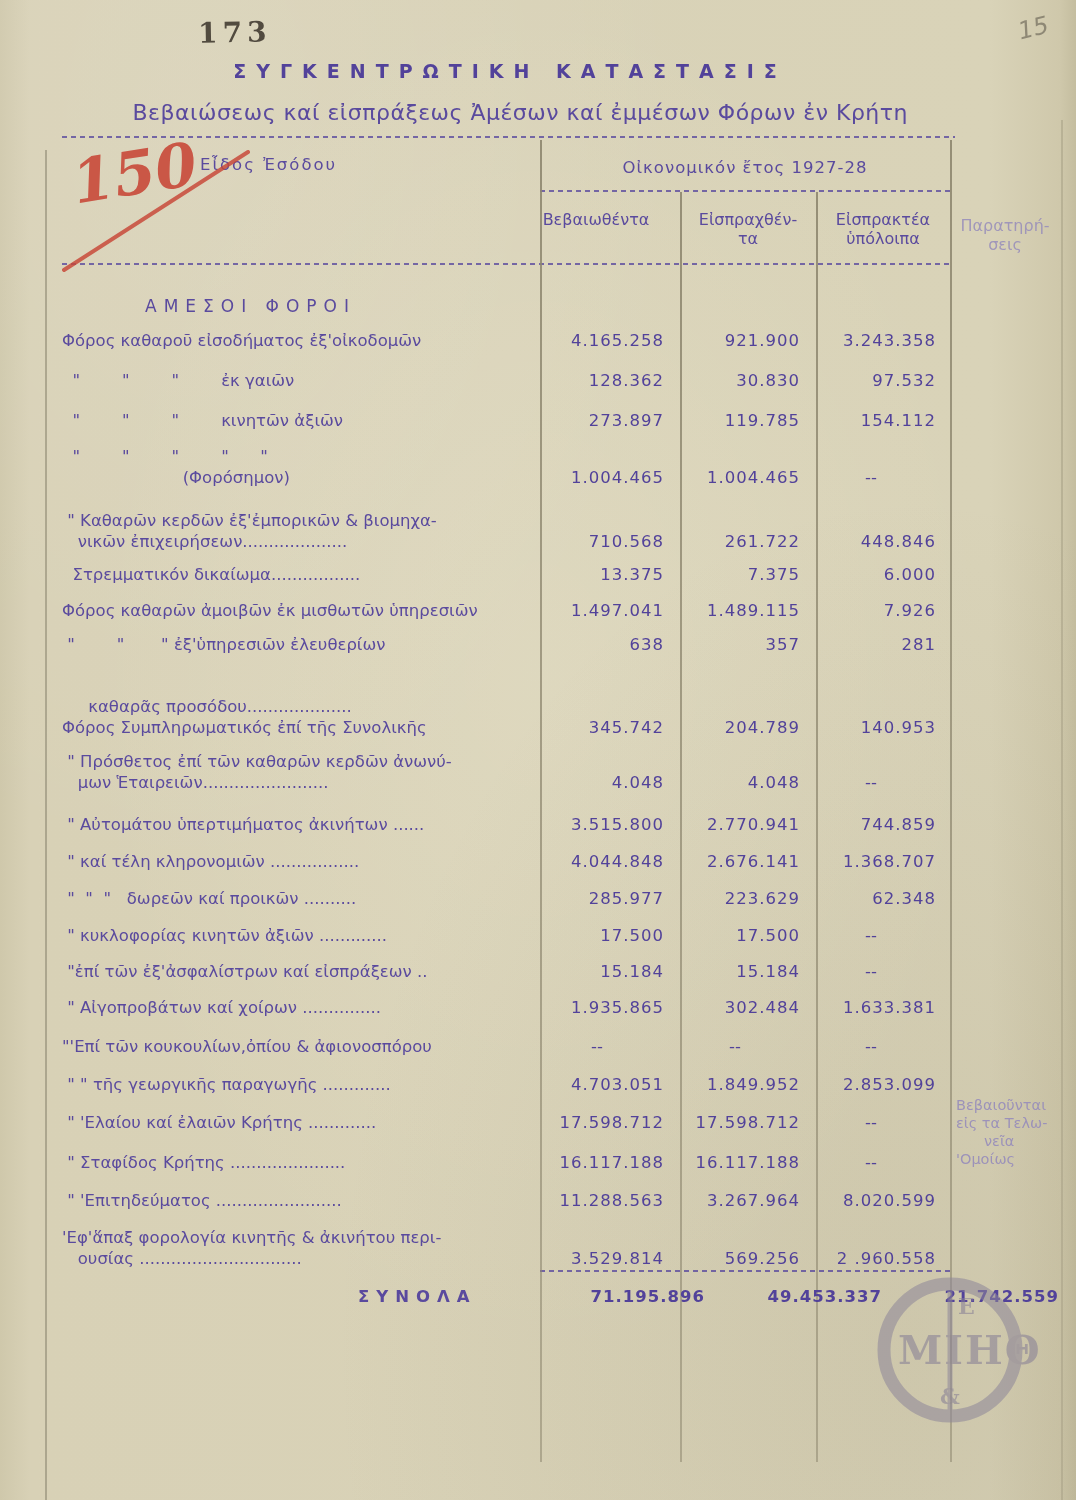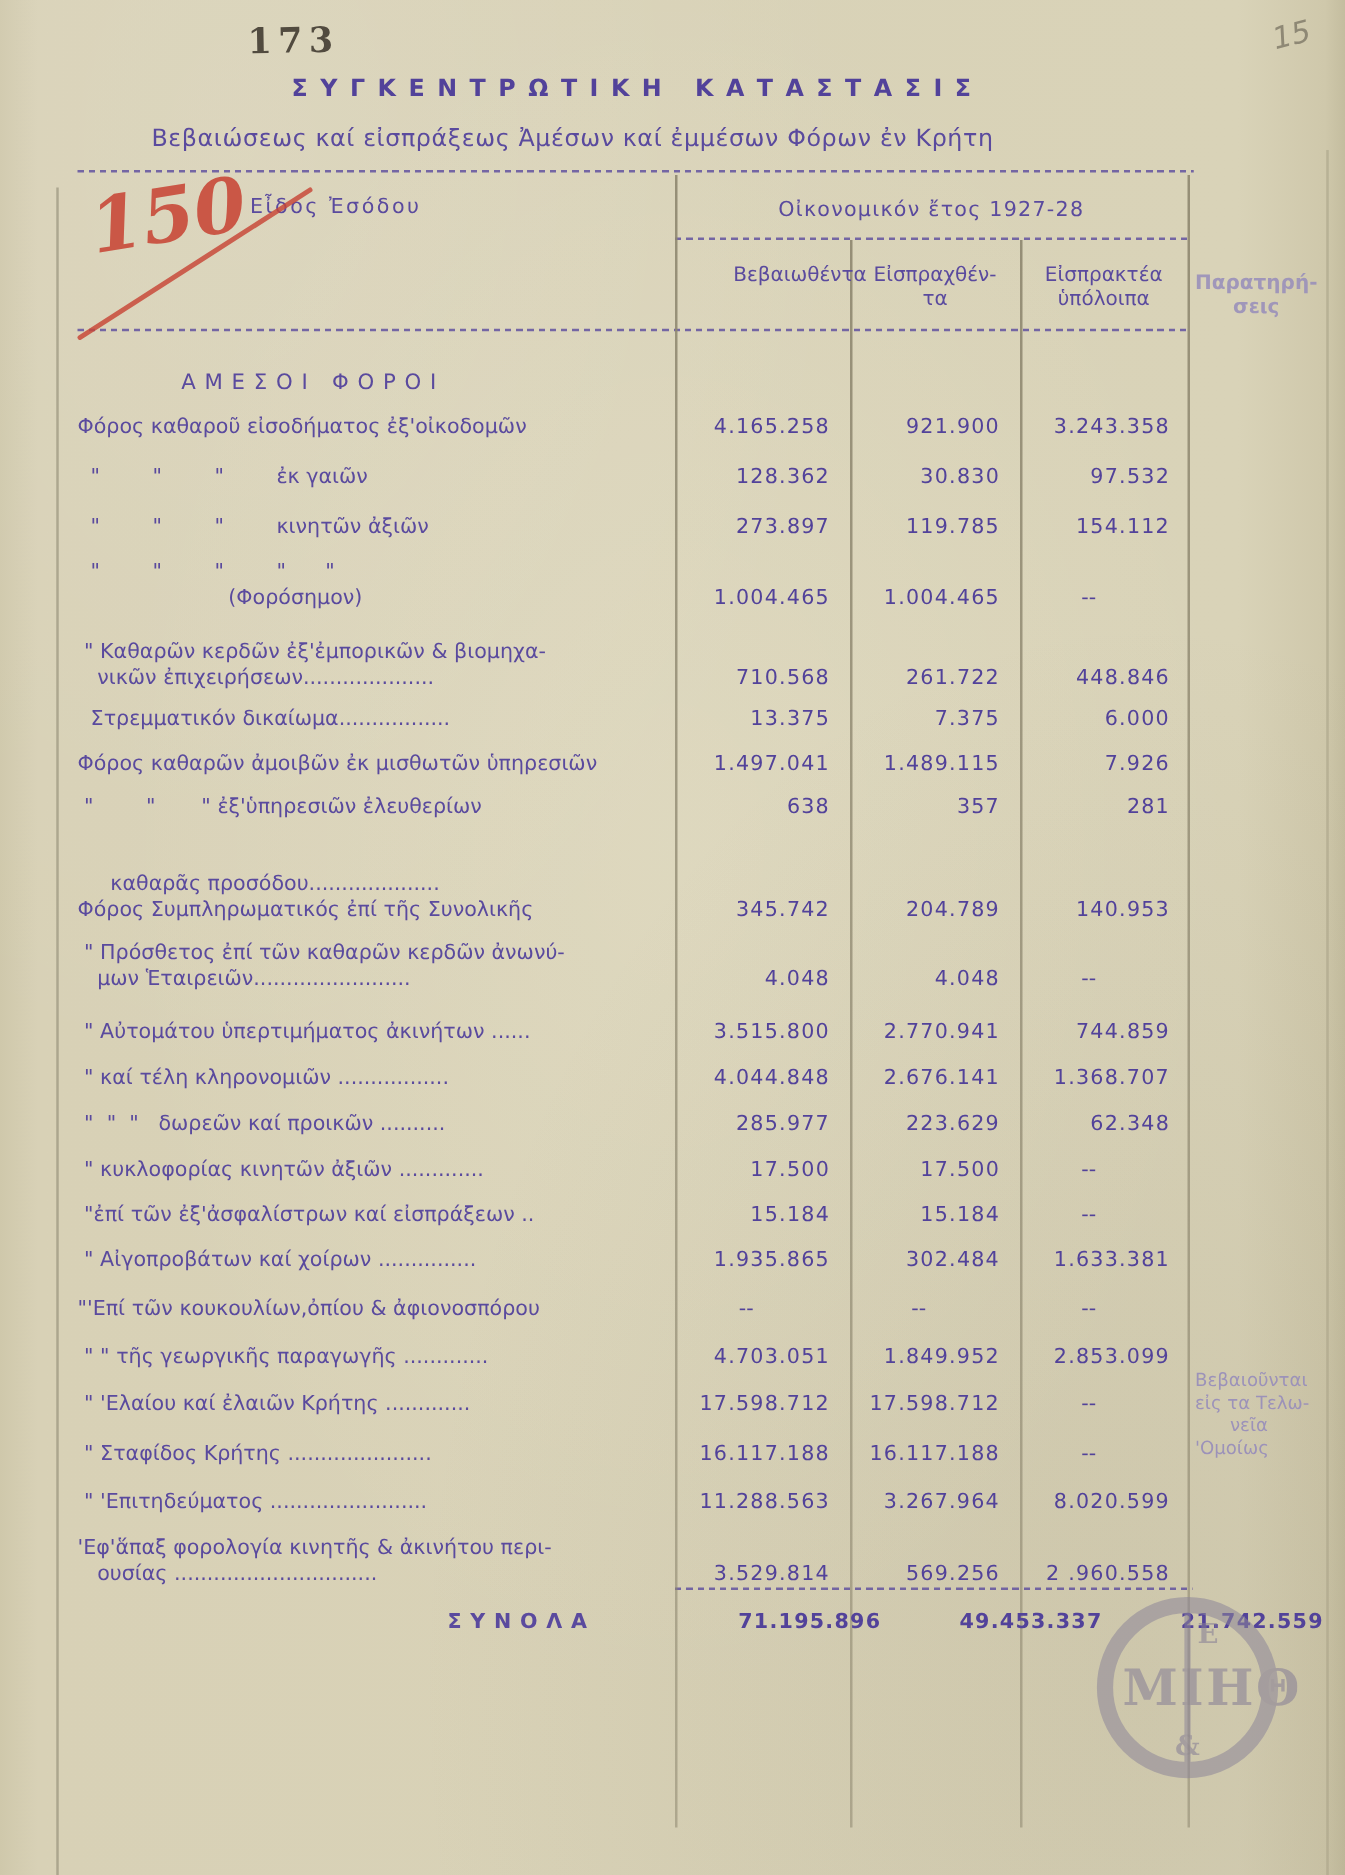--- a/index.html
+++ b/index.html
@@ -26,36 +26,36 @@
   .abs{position:absolute;}
   
   .page-num{left:198px;top:16px;font-size:28px;font-weight:bold;color:var(--black);
     letter-spacing:5px;transform:rotate(-1deg);opacity:.85;font-family:"DejaVu Serif",serif;}
   .pencil-note{left:1018px;top:14px;font-size:24px;color:var(--pencil);
     transform:rotate(-14deg);font-style:italic;opacity:.8;}
   .red-150{left:72px;top:138px;font-size:60px;color:var(--red);font-style:italic;
     transform:rotate(-9deg);opacity:.88;font-family:"DejaVu Serif",serif;font-weight:bold;}
   .title{left:60px;top:60px;width:900px;text-align:center;font-size:19px;font-weight:bold;
     letter-spacing:10px;color:var(--ink-strong);}
-  .subtitle{left:8px;top:100px;width:900px;text-align:center;font-size:19px;
+  .subtitle{left:8px;top:100px;width:900px;text-align:right;font-size:22px;
     letter-spacing:.5px;color:var(--ink);}
   
   .dash{height:2px;background:repeating-linear-gradient(90deg,var(--ink) 0 5px,transparent 5px 9px);opacity:.8;}
   .vline{width:2px;background:linear-gradient(180deg,rgba(142,135,111,.9),rgba(142,135,111,.55));}
   .fold{left:45px;top:150px;width:2px;height:1350px;background:#9a947d;opacity:.7;}
   .edge{left:1061px;top:120px;width:2px;height:1380px;background:#aaa489;opacity:.6;}
   
   .hdr{font-size:16.5px;color:var(--ink);}
   .hdr-kind{left:200px;top:155px;letter-spacing:2px;}
   .hdr-year{left:540px;top:158px;width:410px;text-align:center;letter-spacing:1px;}
   .colhead{top:210px;text-align:center;line-height:19px;font-size:16px;}
-  .ch1{left:540px;width:112px;padding-left:44px;}
+  .ch1{left:540px;width:112px;}
   .ch2{left:680px;width:136px;}
   .ch3{left:816px;width:134px;}
-  .ch4{left:950px;top:216px;width:110px;color:var(--faint);opacity:.85;font-weight:bold;}
+  .ch4{left:950px;top:216px;width:110px;color:var(--faint);opacity:.85;}
   
   #rows{left:62px;top:0;width:890px;}
   .row{position:absolute;left:0;display:grid;grid-template-columns:478px 140px 136px 136px;
     align-items:end;width:890px;}
   .row .lbl{font-size:16.5px;line-height:21px;white-space:pre;color:var(--ink);}
   .row .val{font-size:16.5px;letter-spacing:1px;text-align:right;color:var(--ink-strong);
     padding-right:16px;line-height:21px;}
   .row .val.dash-val{text-align:center;padding-right:26px;letter-spacing:0;}
   .section-head{left:145px;top:296px;font-size:17px;font-weight:normal;letter-spacing:7px;}
   .total-label{font-weight:bold;letter-spacing:7px;padding-left:296px;font-size:17px;}

